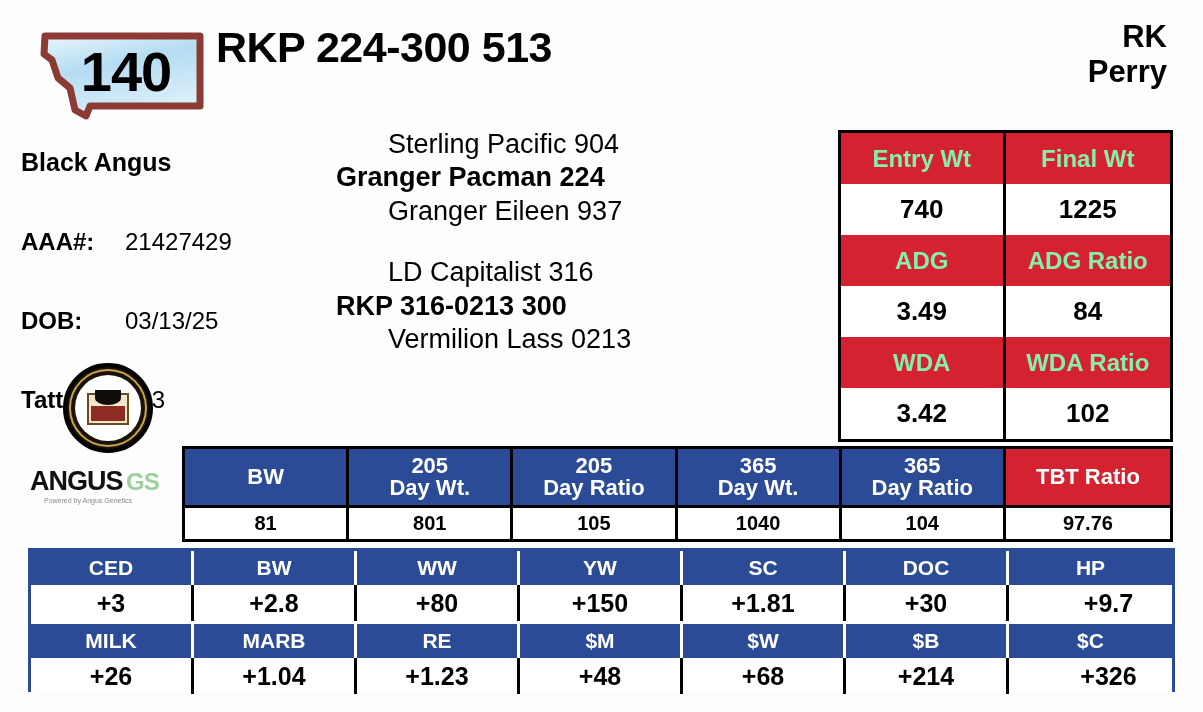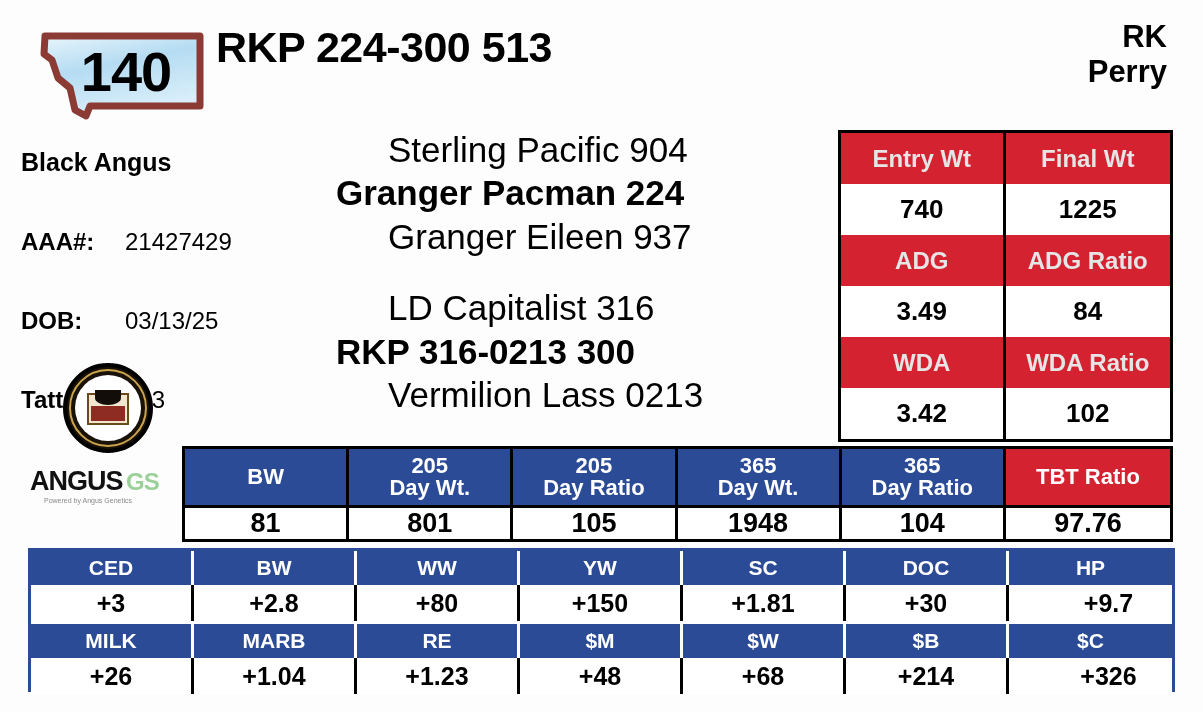--- a/index.html
+++ b/index.html
@@ -65,21 +65,21 @@
   }
   #angus-gs {
     position: absolute; left: 30px; top: 462px;
     width: 160px; height: 46px;
   }
 
   
   #pedigree { position: absolute; left: 336px; top: 128px; width: 492px; }
   .ped-block { margin-bottom: 28px; }
   .ped-line {
-    font-size: 35px; color: #000; line-height: 1.24;
+    font-size: 27px; color: #000; line-height: 1.24;
     white-space: nowrap;
   }
   .ped-line.indent { padding-left: 52px; }
   .ped-line.bold { font-weight: bold; padding-left: 0; }
 
   
   #red-table {
     position: absolute; left: 838px; top: 130px;
     width: 335px; height: 312px;
     border: 3px solid #000;
@@ -89,21 +89,21 @@
     grid-template-rows: repeat(6, 1fr);
   }
   #red-table .cell {
     display: flex; align-items: center; justify-content: center;
     font-weight: bold;
     border-right: 3px solid #000;
     overflow: hidden;
     white-space: nowrap;
   }
   #red-table .cell:nth-child(2n) { border-right: none; }
-  #red-table .hd { background: #d42230; color: #e5e5e5; font-size: 24px; }
+  #red-table .hd { background: #d42230; color: #86efac; font-size: 24px; }
   #red-table .vl { background: #fff; color: #000; font-size: 26px; }
 
   
   #perf-table {
     position: absolute; left: 182px; top: 446px;
     width: 991px; height: 96px;
     border: 3px solid #000;
     display: grid;
     grid-template-columns: repeat(6, 1fr);
     grid-template-rows: 56px 1fr;
@@ -114,21 +114,21 @@
     display: flex; align-items: center; justify-content: center;
     text-align: center;
     font-size: 22px; font-weight: bold; line-height: 1.02;
     border-right: 3px solid #000;
   }
   #perf-table .ph.red { background: #d42230; }
   #perf-table .ph:nth-of-type(6n) { }
   #perf-table .pv {
     background: #fff; color: #000;
     display: flex; align-items: center; justify-content: center;
-    font-size: 27px; font-weight: bold;
+    font-size: 20px; font-weight: bold;
     border-right: 3px solid #000;
     border-top: 3px solid #000;
   }
   #perf-table .last { border-right: none; }
 
   
   #epd-wrap {
     position: absolute; left: 28px; top: 548px;
     width: 1147px; height: 144px;
     border: 3px solid #2b4b96;
@@ -274,21 +274,21 @@
         <div>Day Ratio</div>
       </div>
     </div>
     <div class="ph red last">
       <span>TBT Ratio</span>
     </div>
 
     <div class="pv">81</div>
     <div class="pv">801</div>
     <div class="pv">105</div>
-    <div class="pv">1948</div>
+    <div class="pv">1040</div>
     <div class="pv">104</div>
     <div class="pv last">97.76</div>
   </div>
 
   <div id="epd-wrap">
 
     <div class="epd-grid">
       <div class="eh">CED</div>
       <div class="eh">BW</div>
       <div class="eh">WW</div>

